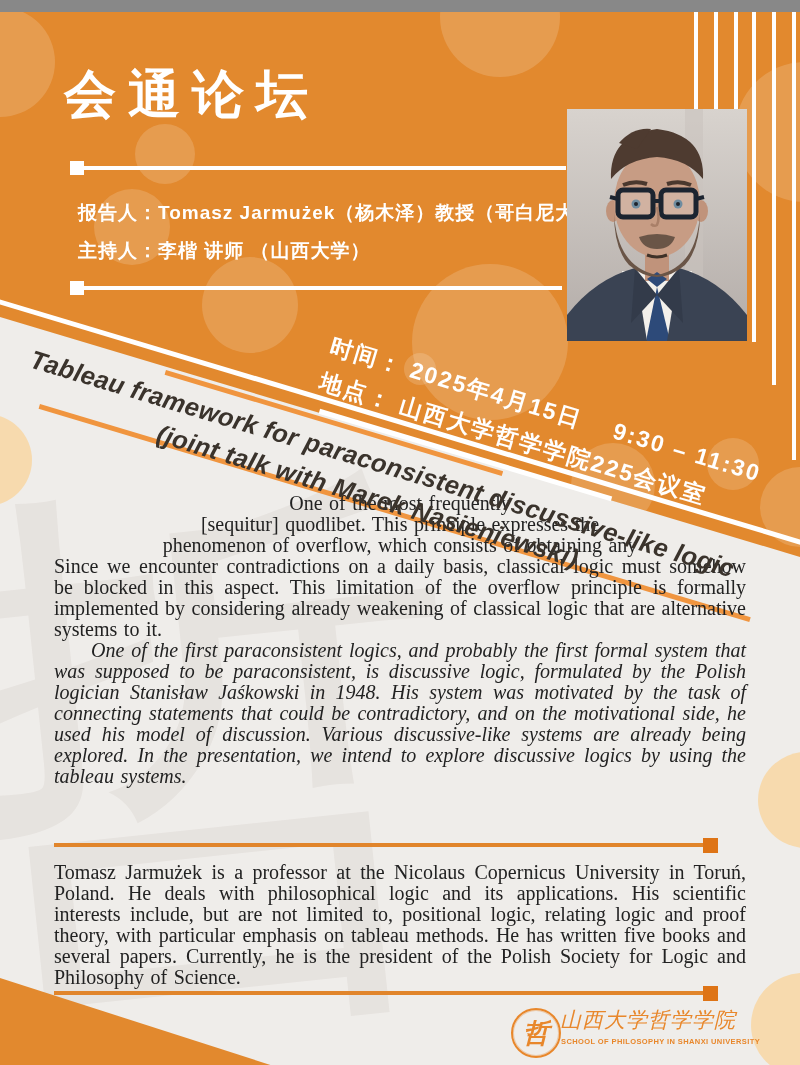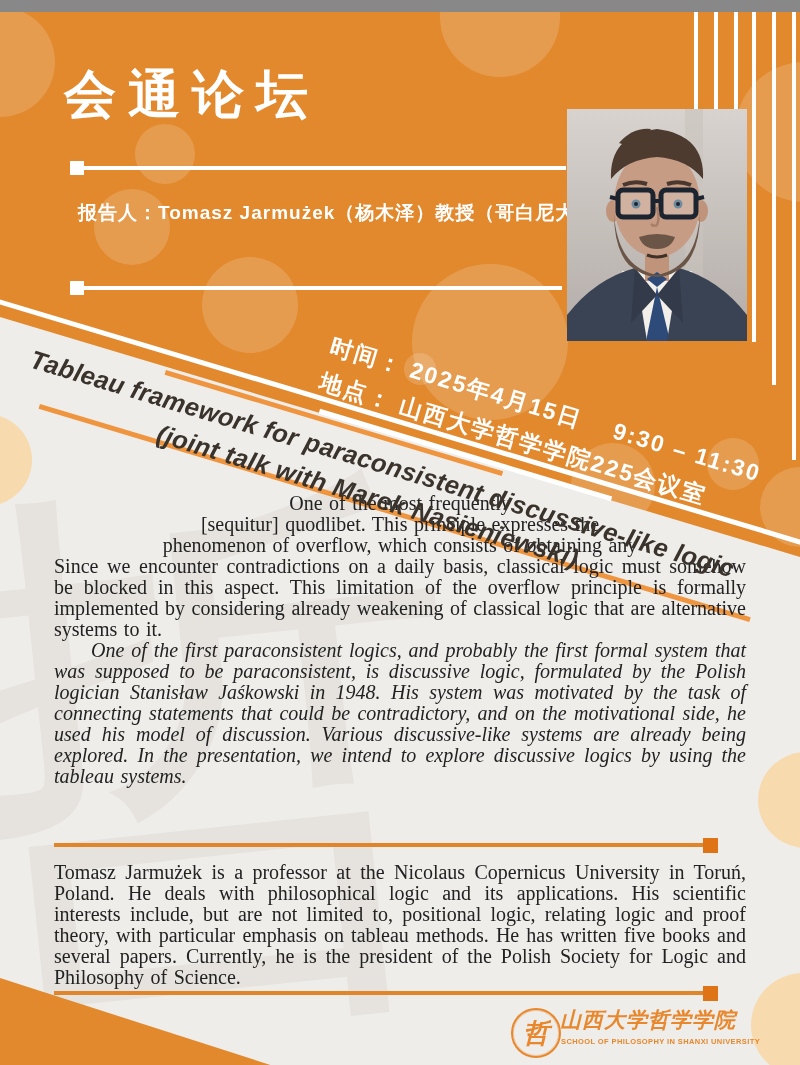--- a/index.html
+++ b/index.html
@@ -83,21 +83,21 @@
     border:2px solid #E8872B; border-radius:50%;
     display:flex; align-items:center; justify-content:center;
     box-shadow:inset 0 0 0 1px rgba(232,135,43,0.35);
   }
   .seal-char{
     font-family:"Liberation Serif", serif; font-style:italic; font-weight:700;
     font-size:26px; color:#E8872B;
   }
   .school-cn{
     position:absolute; left:560px; top:994px; z-index:3;
-    font-family:"Liberation Serif", serif; font-weight:700; font-style:italic;
+    font-family:"Liberation Serif", serif; font-weight:400; font-style:italic;
     font-size:21px; letter-spacing:1px; color:#E8872B; white-space:nowrap;
   }
   .school-en{
     position:absolute; left:561px; top:1025px; z-index:3;
     font-size:7.5px; font-weight:700; letter-spacing:0.4px; color:#E8872B; white-space:nowrap;
   }
 </style>
 </head>
 <body>
 
@@ -128,20 +128,23 @@
   <div class="forum-title">会通论坛</div>
 
   <div class="hdiv" style="left:70px;top:149px;">
     <div class="sq"></div>
     <div class="ln" style="width:482px;"></div>
   </div>
 
   <div class="person-line" style="left:78px;top:188px;">
     <span>报告人：</span><span>Tomasz Jarmużek（杨木泽）教授（哥白尼大学）</span>
   </div>
+  <div class="person-line" style="left:78px;top:226px;">
+    <span>主持人：</span><span>李楷 讲师 （山西大学）</span>
+  </div>
 
   <div class="hdiv" style="left:70px;top:269px;">
     <div class="sq"></div>
     <div class="ln" style="width:478px;"></div>
   </div>
 
   <div class="photo">
     <svg width="180" height="232" viewBox="0 0 180 232">
       <defs>
         <linearGradient id="pbg" x1="0" y1="0" x2="0" y2="1">

